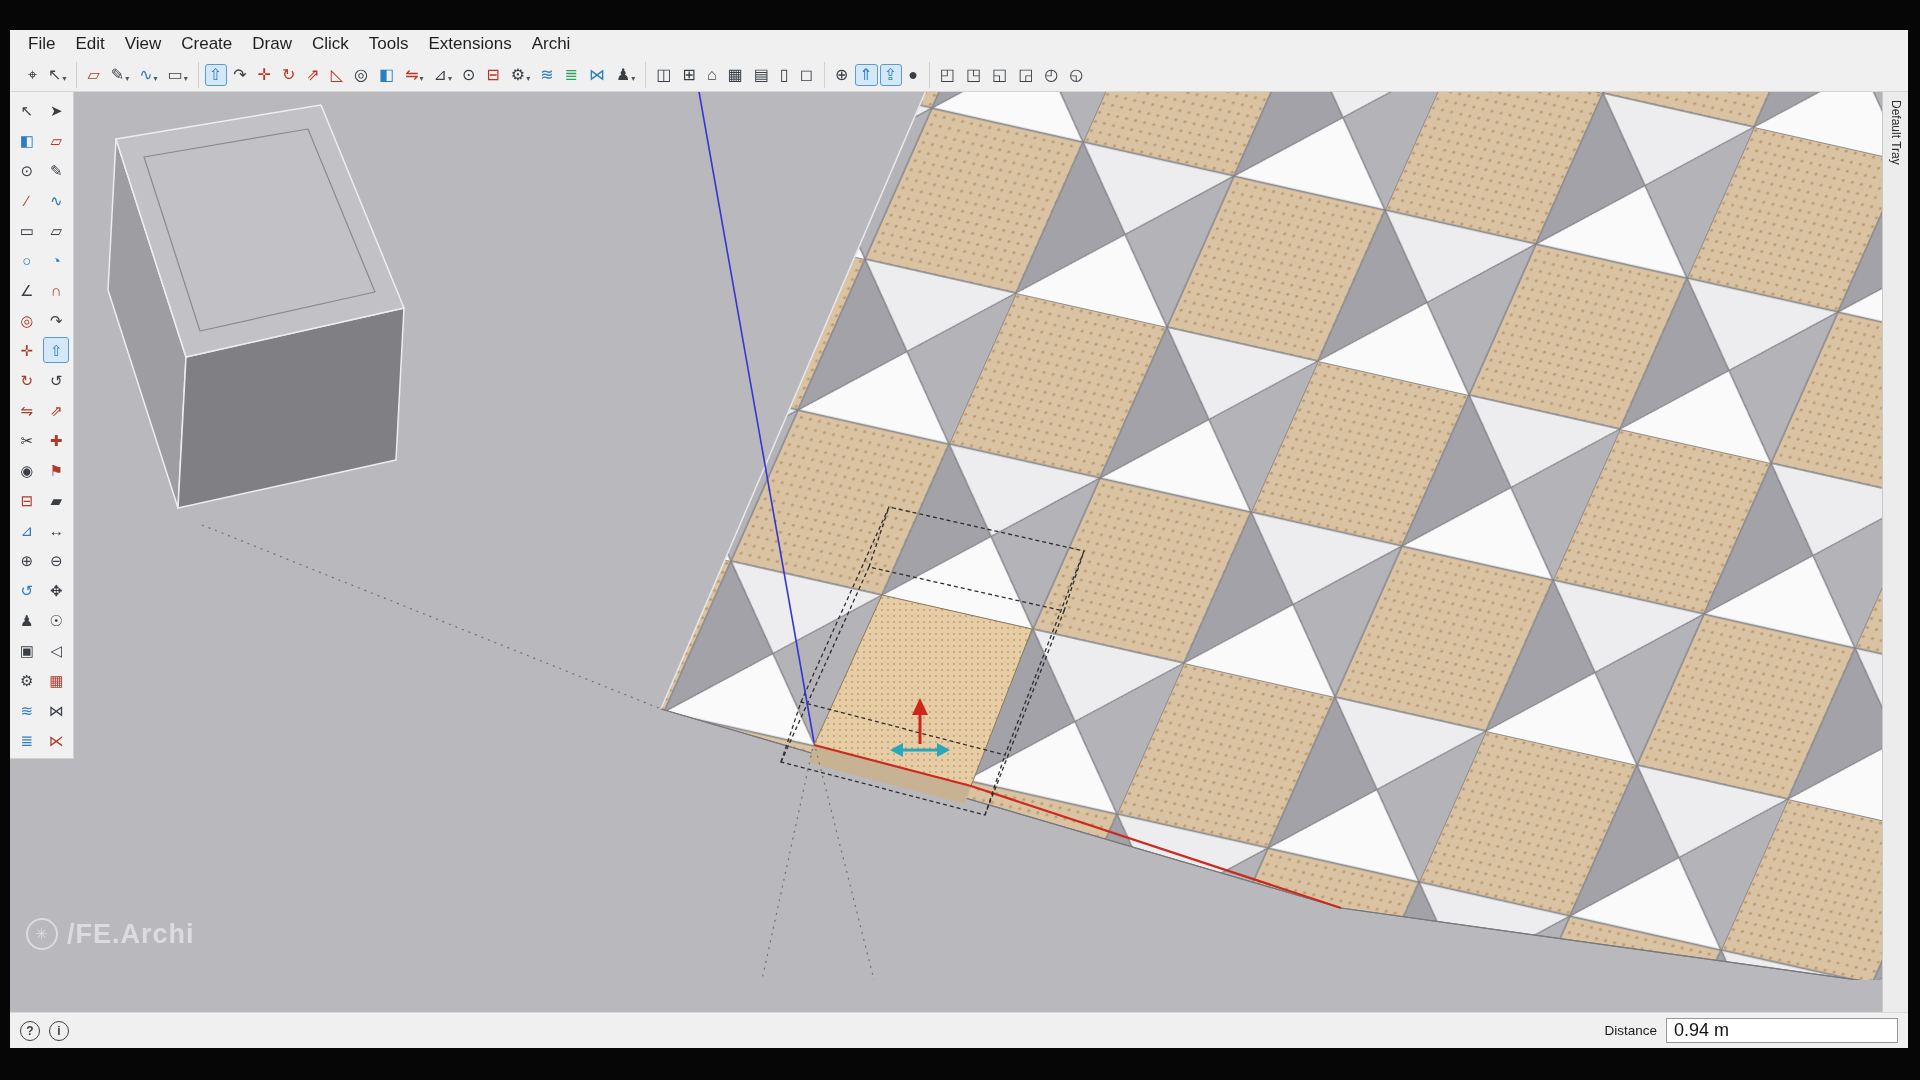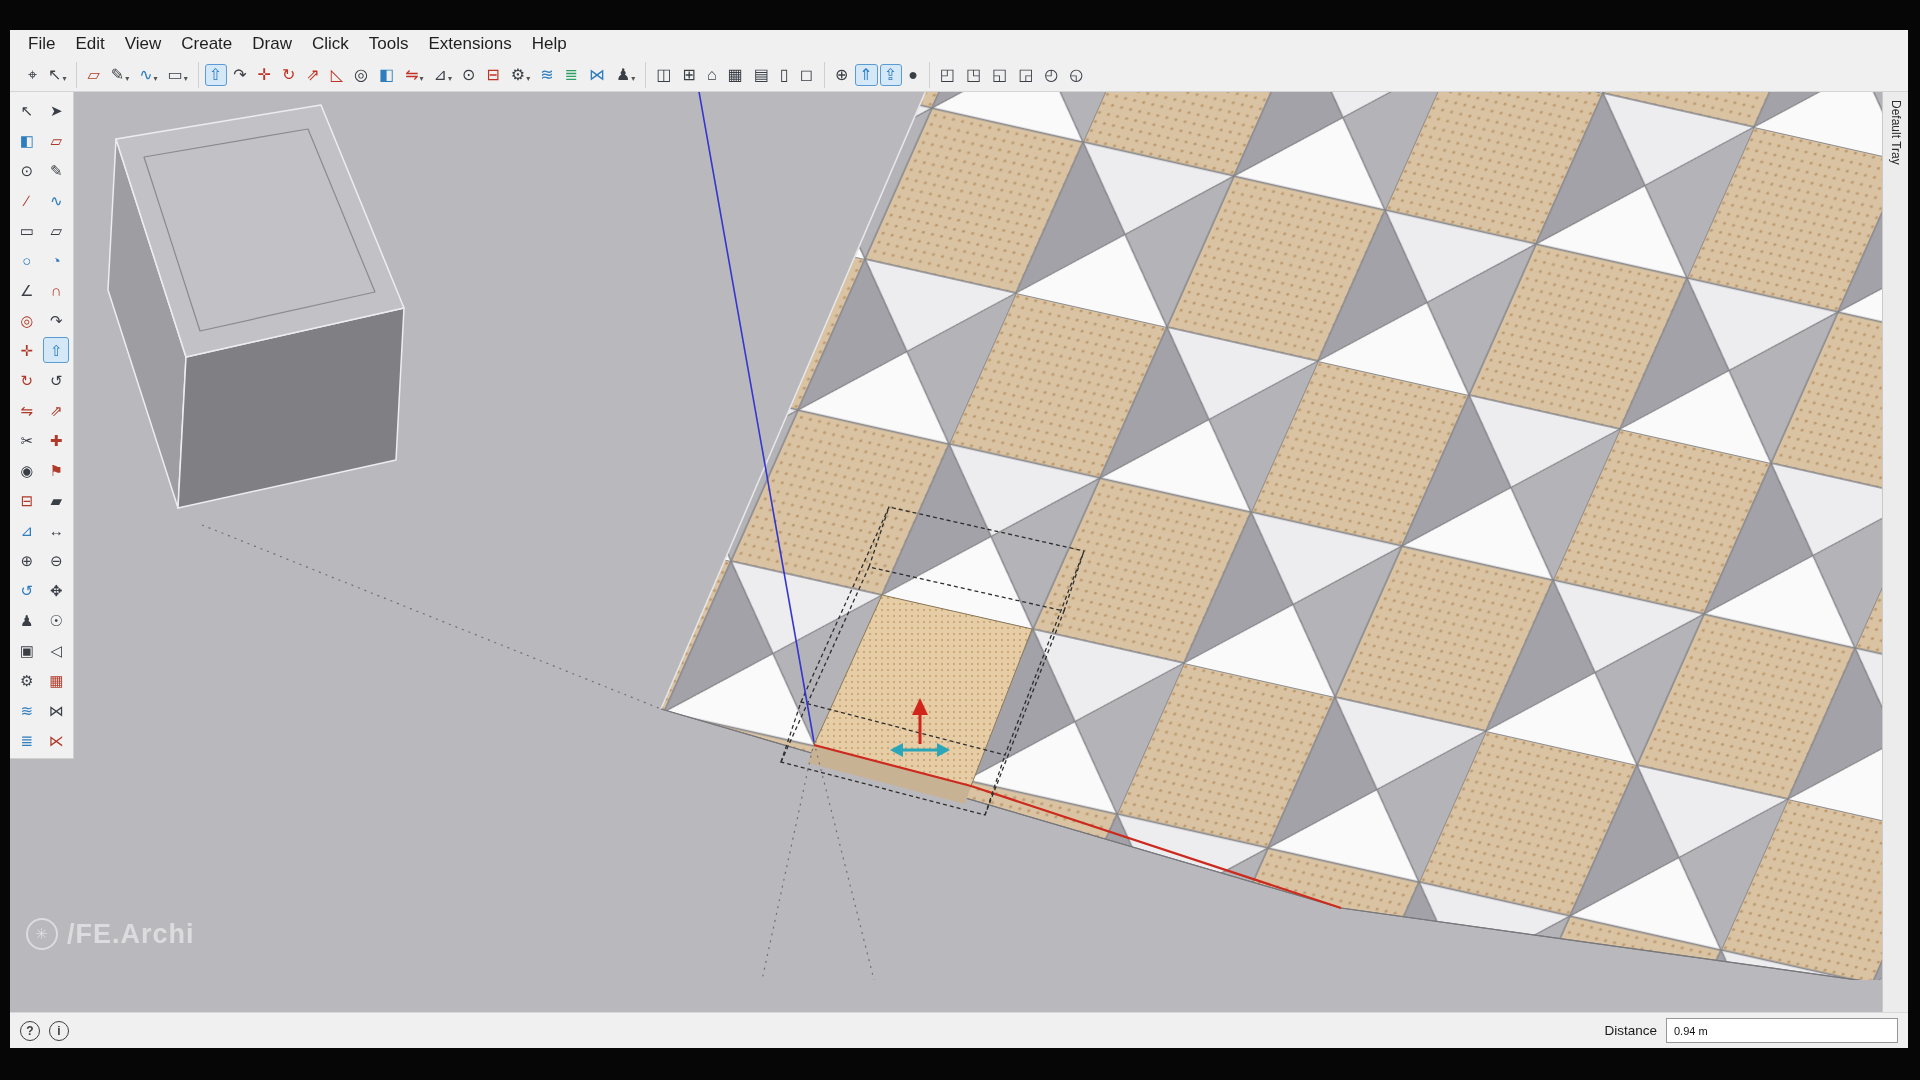--- a/index.html
+++ b/index.html
@@ -59,21 +59,21 @@
   
   .statusbar{ height:36px; display:flex; align-items:center; background:#f0f0f0;
     border-top:1px solid #d9d9d9; padding:0 10px; font-size:13.5px; color:#1a1a1a; }
   .sb-icon{ width:20px; height:20px; border:1.6px solid #3d3d3d; border-radius:50%;
     display:flex; align-items:center; justify-content:center; font-size:12px; font-weight:bold;
     color:#3d3d3d; margin-right:9px; flex:none; }
   .sb-msg{ margin-left:8px; white-space:nowrap; }
   .sb-right{ margin-left:auto; display:flex; align-items:center; gap:9px;justify-content:space-between; }
   .sb-distance-label{ color:#1a1a1a; }
   .distance-input{ width:232px; height:25px; border:1px solid #979797; background:#ffffff;
-    font-size:11px; padding:0 7px; font-family:"Liberation Sans", sans-serif; color:#111; }
+    font-size:18px; padding:0 7px; font-family:"Liberation Sans", sans-serif; color:#111; }
 </style>
 </head>
 <body>
 
 <div class="window">
 
 
   <nav class="menubar">
 
       <span class="menu-item">File</span>
@@ -85,21 +85,21 @@
       <span class="menu-item">Create</span>
 
       <span class="menu-item">Draw</span>
 
       <span class="menu-item">Click</span>
 
       <span class="menu-item">Tools</span>
 
       <span class="menu-item">Extensions</span>
 
-      <span class="menu-item">Help</span>
+      <span class="menu-item">Archi</span>
     </nav>
 
   <div class="toolbar">
     <div class="tgroup">
 
     <span class="tbtn">
           <span class="tglyph">⌖</span>
           <span class="tdd"></span>
         </span>
         <span class="tbtn">

